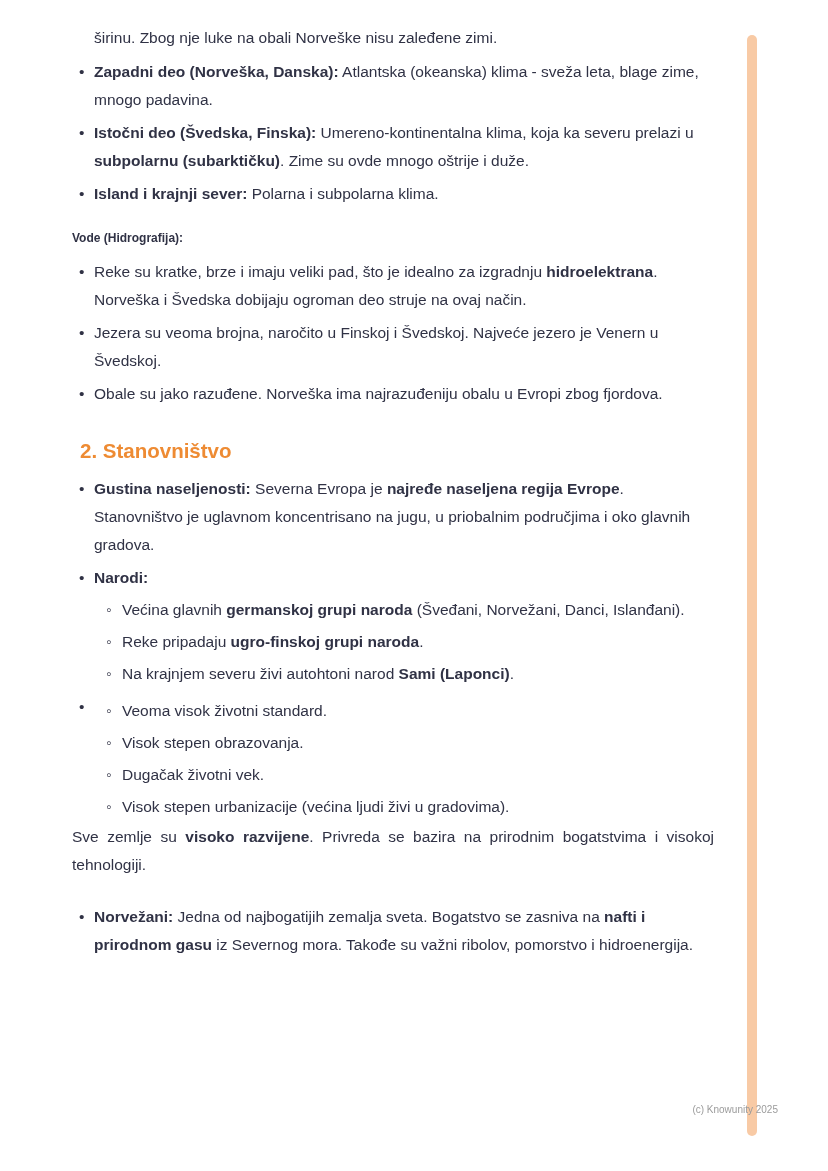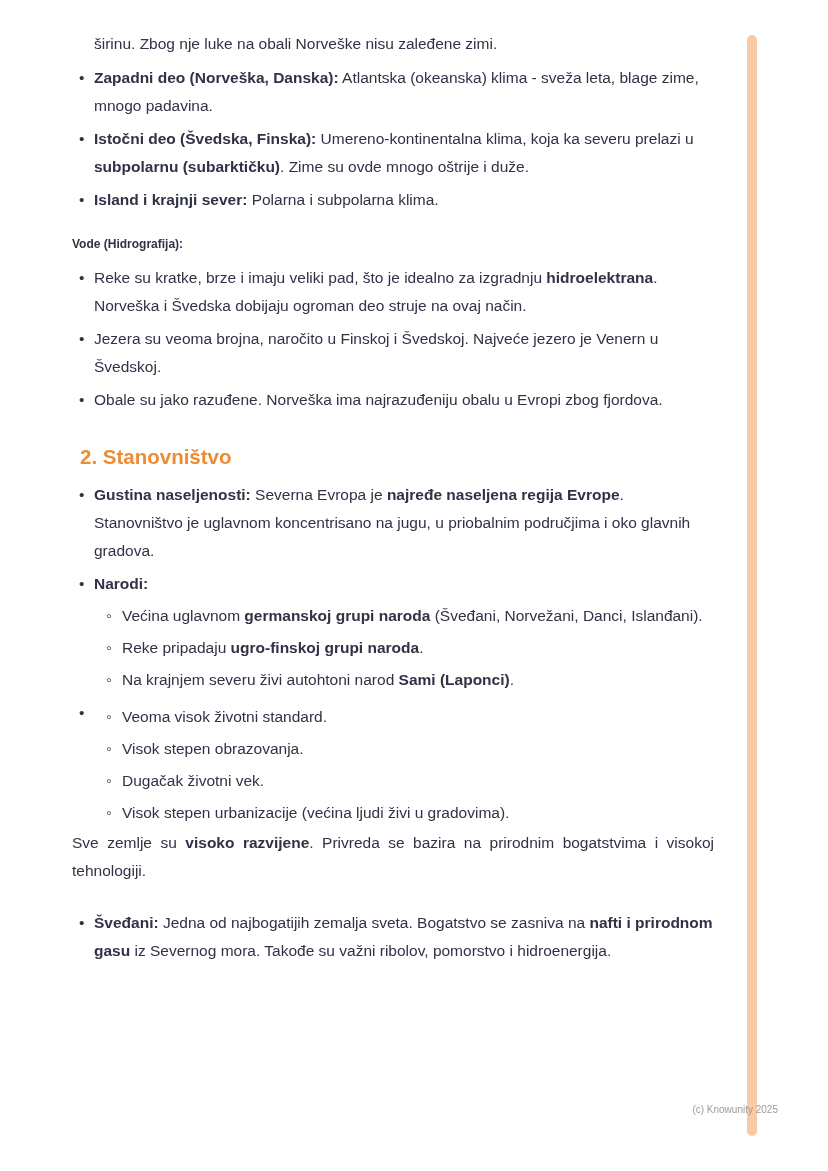--- a/index.html
+++ b/index.html
@@ -16,21 +16,21 @@
     background:var(--background);
     position:relative;
     overflow:hidden;
   }
   .page{position:absolute;inset:0;background:var(--background);overflow:hidden;}
   .edge-stripe{
     position:absolute;top:35px;right:71px;width:10px;height:1101px;
     background:var(--stripe);border-radius:5px;z-index:1;
   }
   .content{
-    position:absolute;left:72px;top:30px;width:642px;
+    position:absolute;left:72px;top:24px;width:642px;
     color:var(--text);font-size:15.5px;line-height:28px;z-index:2;
   }
   .cont{padding-left:22px;margin-bottom:6px;}
   ul.list{list-style:none;}
   .item{display:flex;align-items:flex-start;margin-top:5px;}
   .mk{flex:none;width:22px;padding-left:7px;}
   .l2 .mk{width:28px;padding-left:12px;}
   .l2 .item{margin-top:4px;}
   .txt{flex:1;min-width:0;}
   .b{font-weight:700;}
@@ -92,21 +92,21 @@
         <p class="txt"><span class="b">Gustina naseljenosti:</span><span> Severna Evropa je </span><span class="b">najređe naseljena regija Evrope</span><span>. Stanovništvo je uglavnom koncentrisano na jugu, u priobalnim područjima i oko glavnih gradova.</span></p>
       </li>
 
       <li class="item">
         <span class="mk">•</span>
         <div class="txt">
           <p><span class="b">Narodi:</span></p>
           <ul class="list l2">
             <li class="item">
               <span class="mk">◦</span>
-              <p class="txt"><span>Većina uglavnom </span><span class="b">germanskoj grupi naroda</span><span> (Šveđani, Norvežani, Danci, Islanđani).</span></p>
+              <p class="txt"><span>Većina glavnih </span><span class="b">germanskoj grupi naroda</span><span> (Šveđani, Norvežani, Danci, Islanđani).</span></p>
             </li>
             <li class="item">
               <span class="mk">◦</span>
               <p class="txt"><span>Reke pripadaju </span><span class="b">ugro-finskoj grupi naroda</span><span>.</span></p>
             </li>
             <li class="item">
               <span class="mk">◦</span>
               <p class="txt"><span>Na krajnjem severu živi autohtoni narod </span><span class="b">Sami (Laponci)</span><span>.</span></p>
             </li>
           </ul>
@@ -137,20 +137,20 @@
         </div>
       </li>
     </ul>
 
 
     <p class="para"><span>Sve zemlje su </span><span class="b">visoko razvijene</span><span>. Privreda se bazira na prirodnim bogatstvima i visokoj tehnologiji.</span></p>
 
     <ul class="list l1">
       <li class="item">
         <span class="mk">•</span>
-        <p class="txt"><span class="b">Šveđani:</span><span> Jedna od najbogatijih zemalja sveta. Bogatstvo se zasniva na </span><span class="b">nafti i prirodnom gasu</span><span> iz Severnog mora. Takođe su važni ribolov, pomorstvo i hidroenergija.</span></p>
+        <p class="txt"><span class="b">Norvežani:</span><span> Jedna od najbogatijih zemalja sveta. Bogatstvo se zasniva na </span><span class="b">nafti i prirodnom gasu</span><span> iz Severnog mora. Takođe su važni ribolov, pomorstvo i hidroenergija.</span></p>
       </li>
     </ul>
 
   </main>
 
   <div class="footer">(c) Knowunity 2025</div>
 </div>
 
 </body></html>

